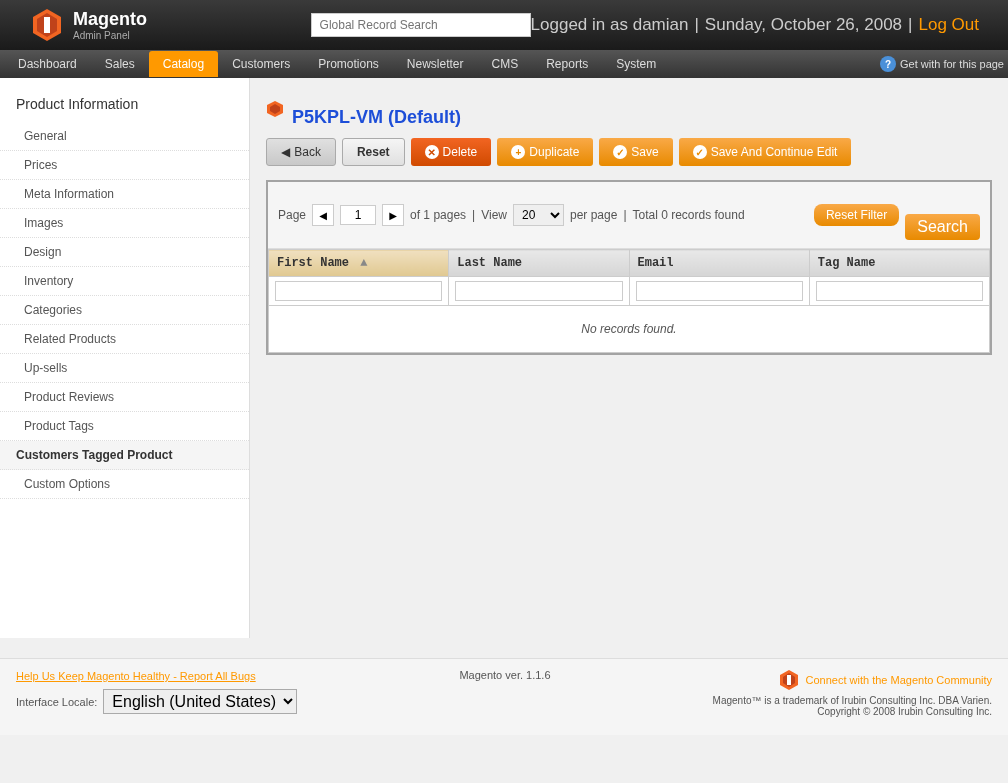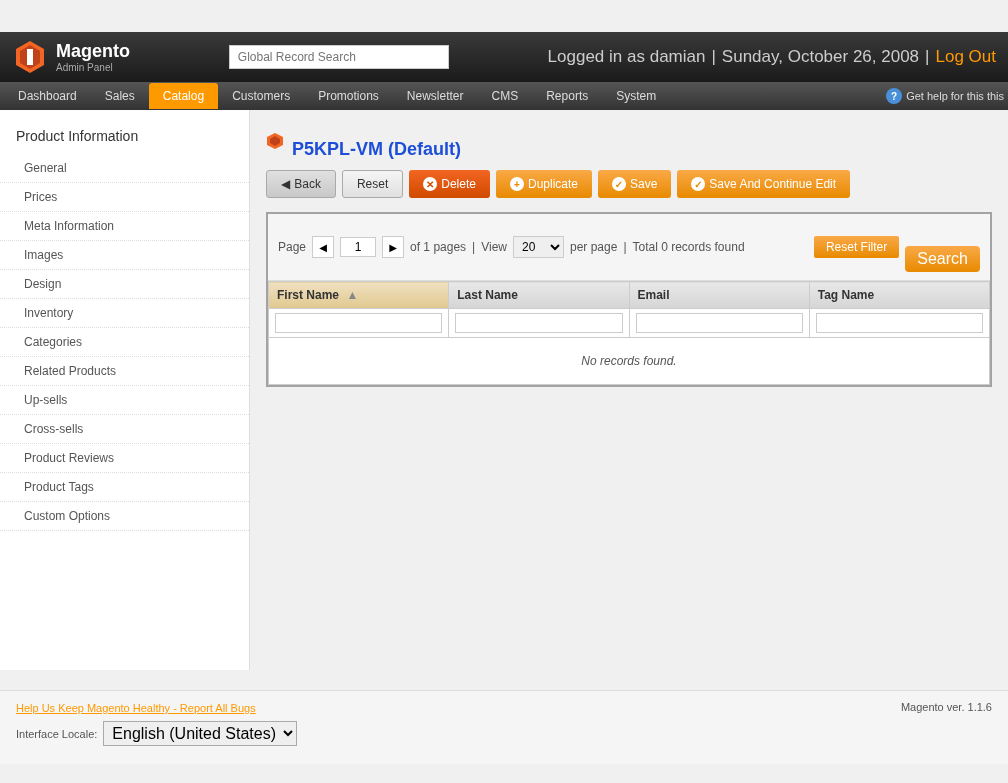--- a/index.html
+++ b/index.html
@@ -1,40 +1,39 @@
 <!DOCTYPE html>
 <html><head>
   <meta charset="utf-8">
   <style>
     * { margin: 0; padding: 0; box-sizing: border-box; }
     body { font-family: Arial, sans-serif; font-size: 12px; background: #f0f0f0; min-width: 1008px; }
 
     
     #header {
       background: linear-gradient(to bottom, #3a3a3a, #1a1a1a);
-      padding: 8px 12px;
+      padding: 8px 29px;
       display: flex;
       align-items: center;
       justify-content: space-between;
       height: 50px;
-      margin-top: 32px;
     }
     #logo-area {
       display: flex;
       align-items: center;
       gap: 8px;
     }
     #logo-icon {
       width: 36px;
       height: 36px;
     }
     #header-center {
       flex: 1;
       display: flex;
-      justify-content: center;
+      justify-content: flex-end;
     }
     #global-search {
       width: 220px;
       padding: 4px 8px;
       border: 1px solid #ccc;
       font-size: 12px;
       color: #999;
     }
     #header-right {
       color: #ccc;
@@ -144,21 +143,21 @@
       border: none;
       border-radius: 3px;
       cursor: pointer;
       font-size: 12px;
       display: flex;
       align-items: center;
       gap: 4px;
       font-weight: normal;
     }
     .btn-back { background: linear-gradient(to bottom, #e0e0e0, #c8c8c8); color: #333; border: 1px solid #aaa; }
-    .btn-reset { background: linear-gradient(to bottom, #f5f5f5, #e0e0e0); color: #333; border: 1px solid #aaa; }
+    .btn-reset { background: linear-gradient(to bottom, #f5f5f5, #e0e0e0); color: #333; border: 1px solid #aaa; font-weight: bold; }
     .btn-delete { background: linear-gradient(to bottom, #f26522, #d04a00); color: white; }
     .btn-duplicate { background: linear-gradient(to bottom, #f9a947, #e88a00); color: white; }
     .btn-save { background: linear-gradient(to bottom, #f9a947, #e88a00); color: white; }
     .btn-save-continue { background: linear-gradient(to bottom, #f9a947, #e88a00); color: white; }
 
     
     #grid-container {
       background: white;
       border: 2px solid #a3a3a3;
       padding: 0;
@@ -195,21 +194,21 @@
     #view-select {
       padding: 2px 4px;
       border: 1px solid #ccc;
       font-size: 12px;
     }
     .btn-reset-filter {
       background: linear-gradient(to bottom, #f9a947, #e88a00);
       color: white;
       padding: 4px 12px;
       border: none;
-      border-radius: 2px;
+      border-radius: 8px;
       cursor: pointer;
       font-size: 12px;
       margin-left: auto;
     }
     .btn-search {
       background: linear-gradient(to bottom, #f9a947, #e88a00);
       color: white;
       padding: 4px 12px;
       border: none;
       border-radius: 4px;
@@ -224,20 +223,21 @@
       border-collapse: collapse;
     }
     #data-table th {
       background: linear-gradient(to bottom, #e8e8e8, #d5d5d5);
       border: 1px solid #ccc;
       padding: 6px 8px;
       text-align: left;
       font-size: 12px;
       color: #333;
       font-weight: bold;
+      font-family: Liberation Mono, monospace;
     }
     #data-table th.sorted {
       background: linear-gradient(to bottom, #f0e0c0, #e0c890);
     }
     #data-table th .sort-arrow {
       margin-left: 4px;
       color: #888;
     }
     #data-table td {
       border: 1px solid #ccc;
@@ -325,40 +325,40 @@
   <a class="nav-item" href="#">Sales</a>
   <a class="nav-item active" href="#">Catalog</a>
   <a class="nav-item" href="#">Customers</a>
   <a class="nav-item" href="#">Promotions</a>
   <a class="nav-item" href="#">Newsletter</a>
   <a class="nav-item" href="#">CMS</a>
   <a class="nav-item" href="#">Reports</a>
   <a class="nav-item" href="#">System</a>
   <div id="nav-help" style="margin-left:auto;display:flex;align-items:center;gap:4px;color:#ddd;font-size:11px;">
     <span style="background:#4a90d9;border-radius:50%;width:16px;height:16px;display:inline-flex;align-items:center;justify-content:center;color:white;font-size:10px;font-weight:bold;">?</span>
-    <span>Get help for this this</span>
+    <span>Get with for this page</span>
   </div>
 </div>
 
 <div id="main-container">
 
   <div id="sidebar">
     <div id="sidebar-title">Product Information</div>
     <div class="sidebar-item">General</div>
     <div class="sidebar-item">Prices</div>
     <div class="sidebar-item">Meta Information</div>
     <div class="sidebar-item">Images</div>
     <div class="sidebar-item">Design</div>
     <div class="sidebar-item">Inventory</div>
     <div class="sidebar-item">Categories</div>
     <div class="sidebar-item">Related Products</div>
     <div class="sidebar-item">Up-sells</div>
-    <div class="sidebar-item">Cross-sells</div>
     <div class="sidebar-item">Product Reviews</div>
     <div class="sidebar-item">Product Tags</div>
+    <div class="sidebar-section-header">Customers Tagged Product</div>
     <div class="sidebar-item">Custom Options</div>
   </div>
 
   <div id="content">
 
     <div id="page-title-bar">
       <svg width="18" height="18" viewBox="0 0 18 18">
         <polygon points="9,1 17,5 17,13 9,17 1,13 1,5" fill="#f26522"></polygon>
         <polygon points="9,4 14,7 14,11 9,14 4,11 4,7" fill="#c0421a"></polygon>
       </svg>
@@ -461,14 +461,26 @@
     <div id="footer-left">
       <a href="#" style="color:#f90;font-size:11px;text-decoration:underline;">Help Us Keep Magento Healthy - Report All Bugs</a>
       <div id="locale-row" style="margin-top:6px;">
         <span>Interface Locale:</span>
         <select style="padding:2px 4px;font-size:16px;border:1px solid #aaa;">
           <option>English (United States)</option>
         </select>
       </div>
     </div>
     <div id="footer-center" style="color:#555;font-size:11px;">Magento ver. 1.1.6</div>
+    <div id="footer-right">
+      <div id="footer-logo">
+        <svg width="22" height="22" viewBox="0 0 22 22">
+          <polygon points="11,1 20,6 20,16 11,21 2,16 2,6" fill="#f26522"></polygon>
+          <polygon points="11,4 17,8 17,14 11,18 5,14 5,8" fill="#c0421a"></polygon>
+          <rect x="9" y="6" width="4" height="10" fill="white"></rect>
+        </svg>
+        <a href="#" style="color:#f90;font-size:11px;text-decoration:none;">Connect with the Magento Community</a>
+      </div>
+      <div style="font-size:10px;color:#555;margin-top:4px;">Magento™ is a trademark of Irubin Consulting Inc. DBA Varien.</div>
+      <div style="font-size:10px;color:#555;">Copyright © 2008 Irubin Consulting Inc.</div>
+    </div>
   </div>
 </div>
 
 </body></html>

